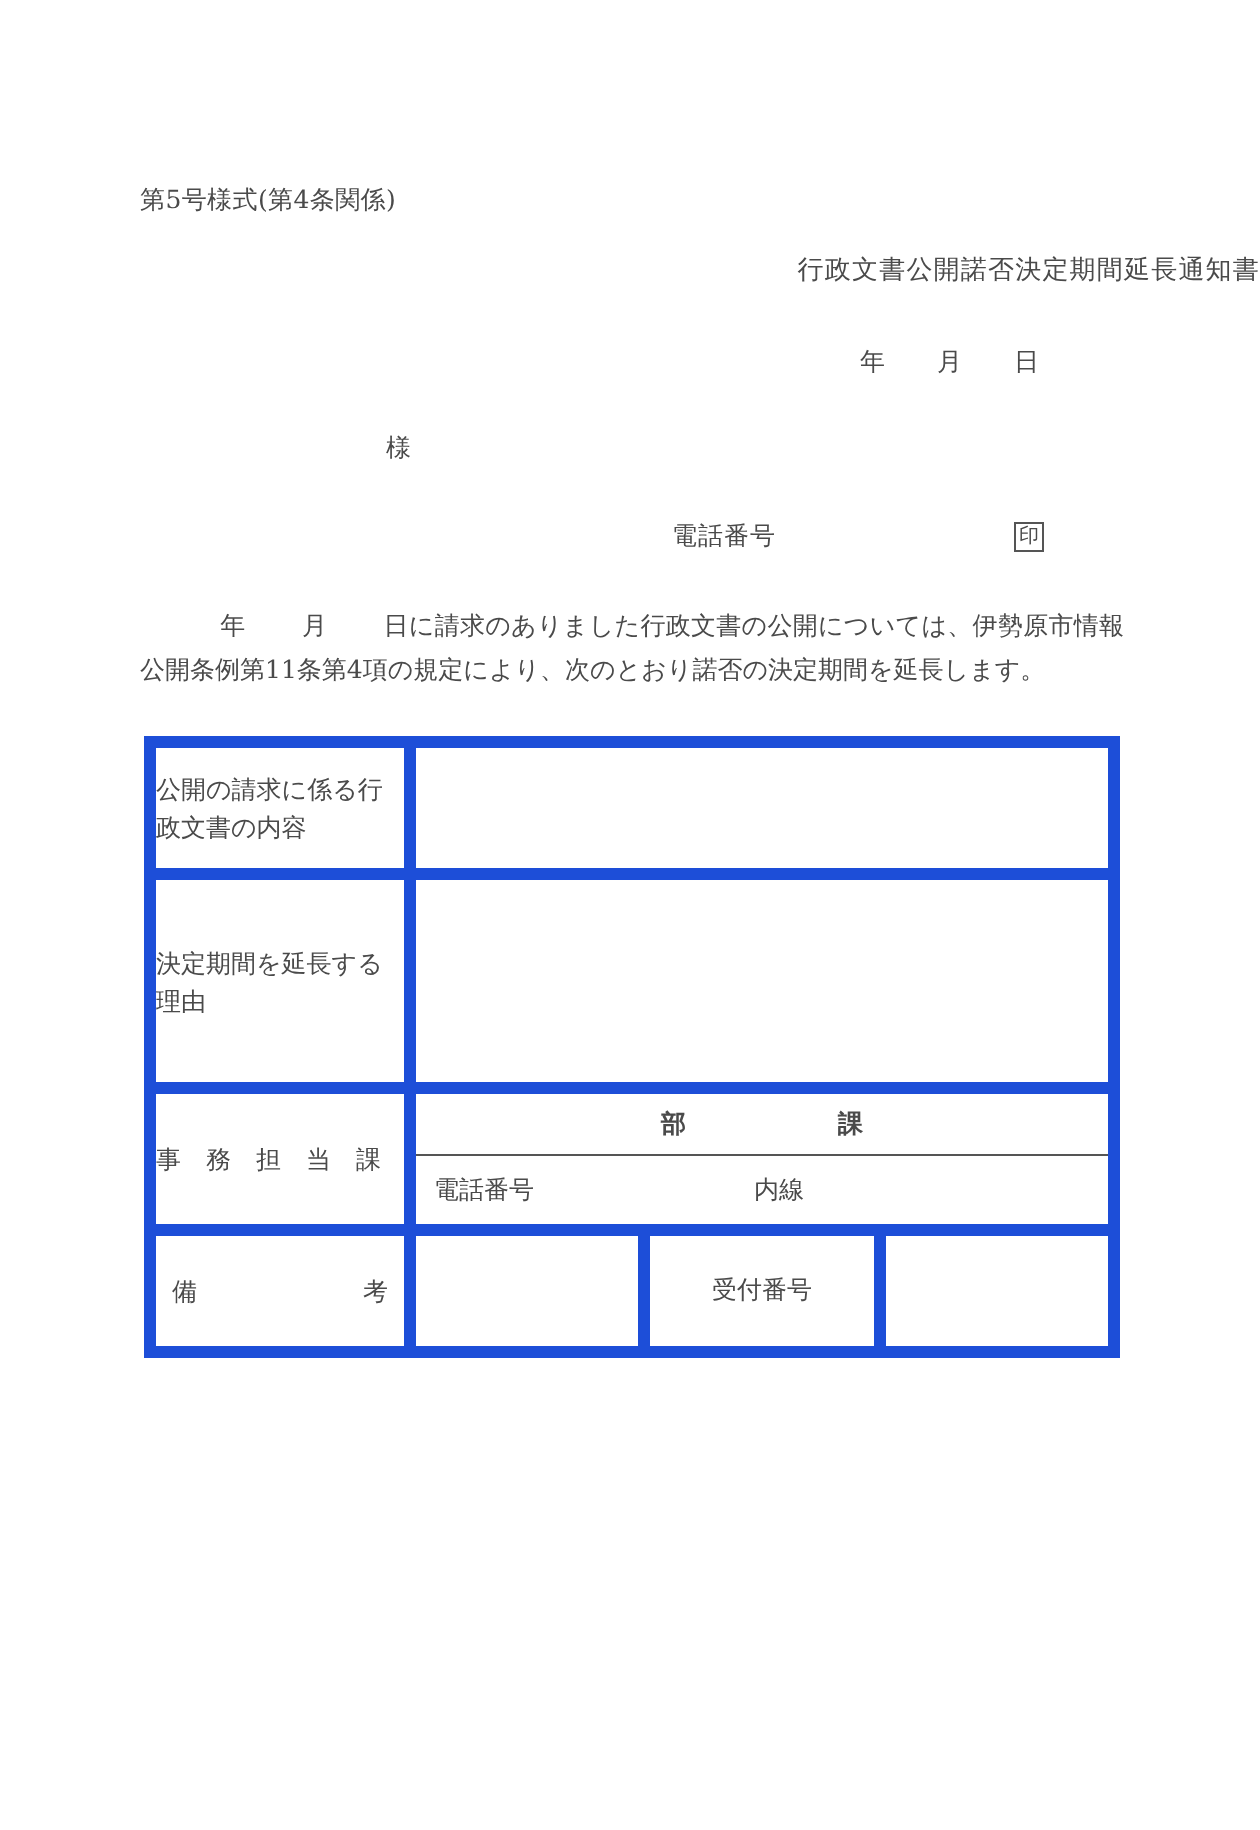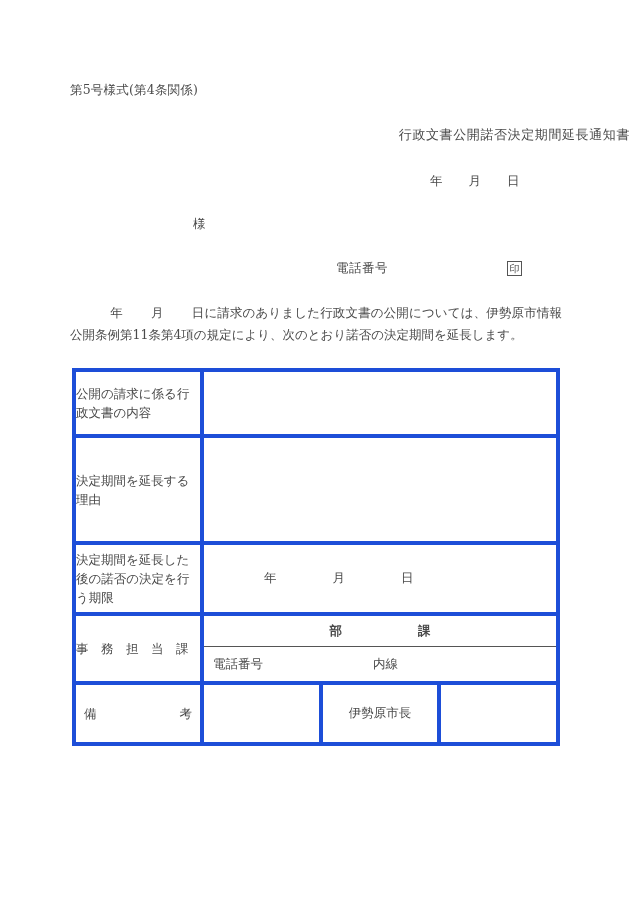--- a/index.html
+++ b/index.html
@@ -18,21 +18,21 @@
 
   .page {
     position: absolute;
     inset: 0;
   }
 
   
   .form-no {
     position: absolute;
     left: 70px;
-    top: 82px;
+    top: 92px;
     font-size: 12.5px;
     letter-spacing: 0.2px;
     white-space: nowrap;
   }
 
   .doc-title {
     position: absolute;
     left: 0;
     top: 126px;
     width: 630px;
@@ -101,21 +101,21 @@
   .form-table {
     position: absolute;
     left: 72px;
     top: 368px;
     width: 488px;
     border-collapse: collapse;
     table-layout: fixed;
     font-size: 12.5px;
   }
   .form-table td {
-    border: 4px solid #1d4ed8;
+    border: 6px solid #1d4ed8;
     padding: 0;
     vertical-align: middle;
   }
   .label-cell {
     width: 124px;
     padding: 8px 9px;
     line-height: 19px;
     vertical-align: middle;
   }
   .label-top { vertical-align: top; padding-top: 11px; }
@@ -195,28 +195,20 @@
       <tr class="h-r1">
         <td class="label-cell label-top">公開の請求に係る行政文書の内容</td>
         <td class="value-cell" colspan="3"></td>
       </tr>
 
       <tr class="h-r2">
         <td class="label-cell">決定期間を延長する理由</td>
         <td class="value-cell" colspan="3"></td>
       </tr>
 
-      <tr class="h-r3">
-        <td class="label-cell label-top">決定期間を延長した後の諾否の決定を行う期限</td>
-        <td class="value-cell" colspan="3">
-          <div class="date-inline">
-            <span>年</span><span class="gap"></span><span>月</span><span class="gap"></span><span>日</span>
-          </div>
-        </td>
-      </tr>
 
       <tr>
         <td class="label-cell">事　務　担　当　課</td>
         <td colspan="3" style="padding:0;">
           <table class="nested">
             <tbody>
               <tr class="with-border">
                 <td>
                   <div class="dept-line">
                     <span>部</span><span class="gap"></span><span>課</span>
@@ -236,19 +228,19 @@
       </tr>
 
       <tr class="h-r5">
         <td class="label-cell">
           <div class="spread-label">
             <span>備</span>
             <span>考</span>
           </div>
         </td>
         <td class="value-cell"></td>
-        <td class="receipt-label-cell">伊勢原市長</td>
+        <td class="receipt-label-cell">受付番号</td>
         <td class="receipt-value-cell"></td>
       </tr>
     </tbody>
   </table>
 
 </div>
 
 </body></html>

